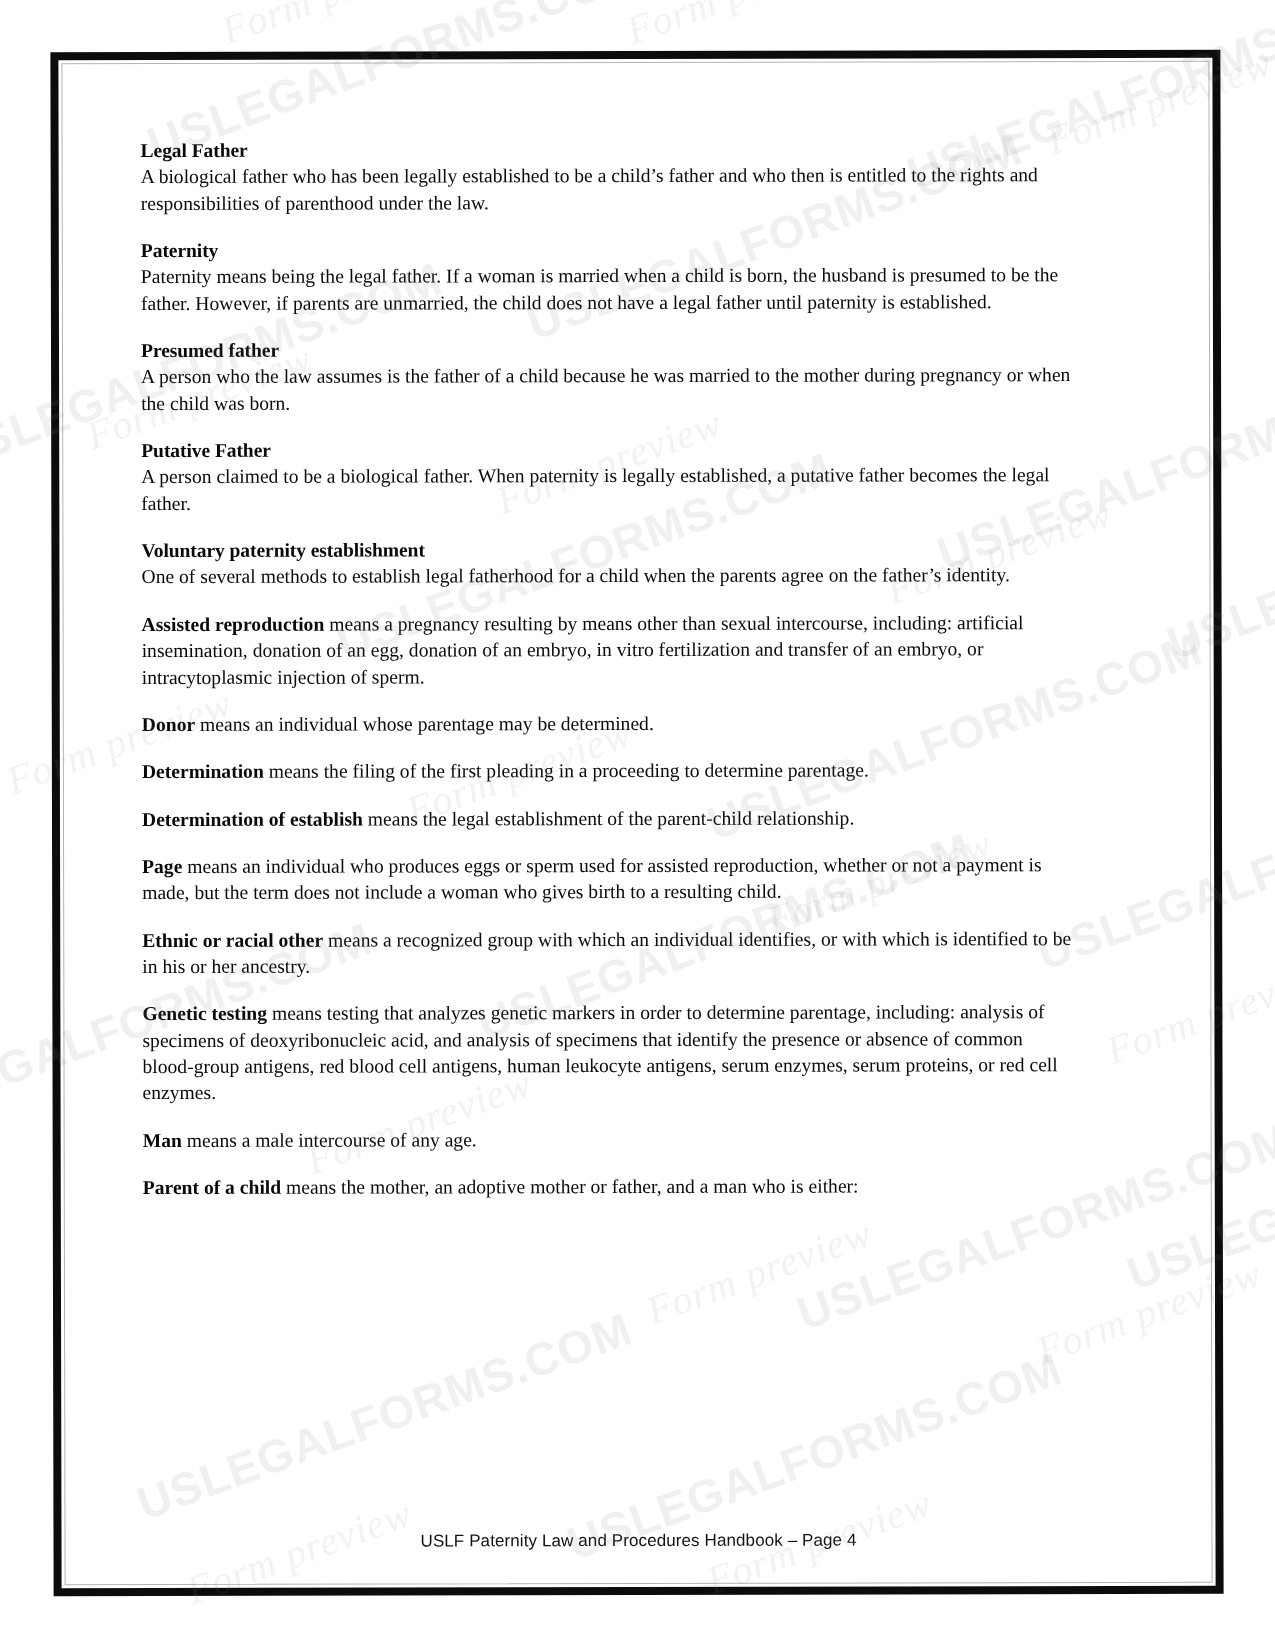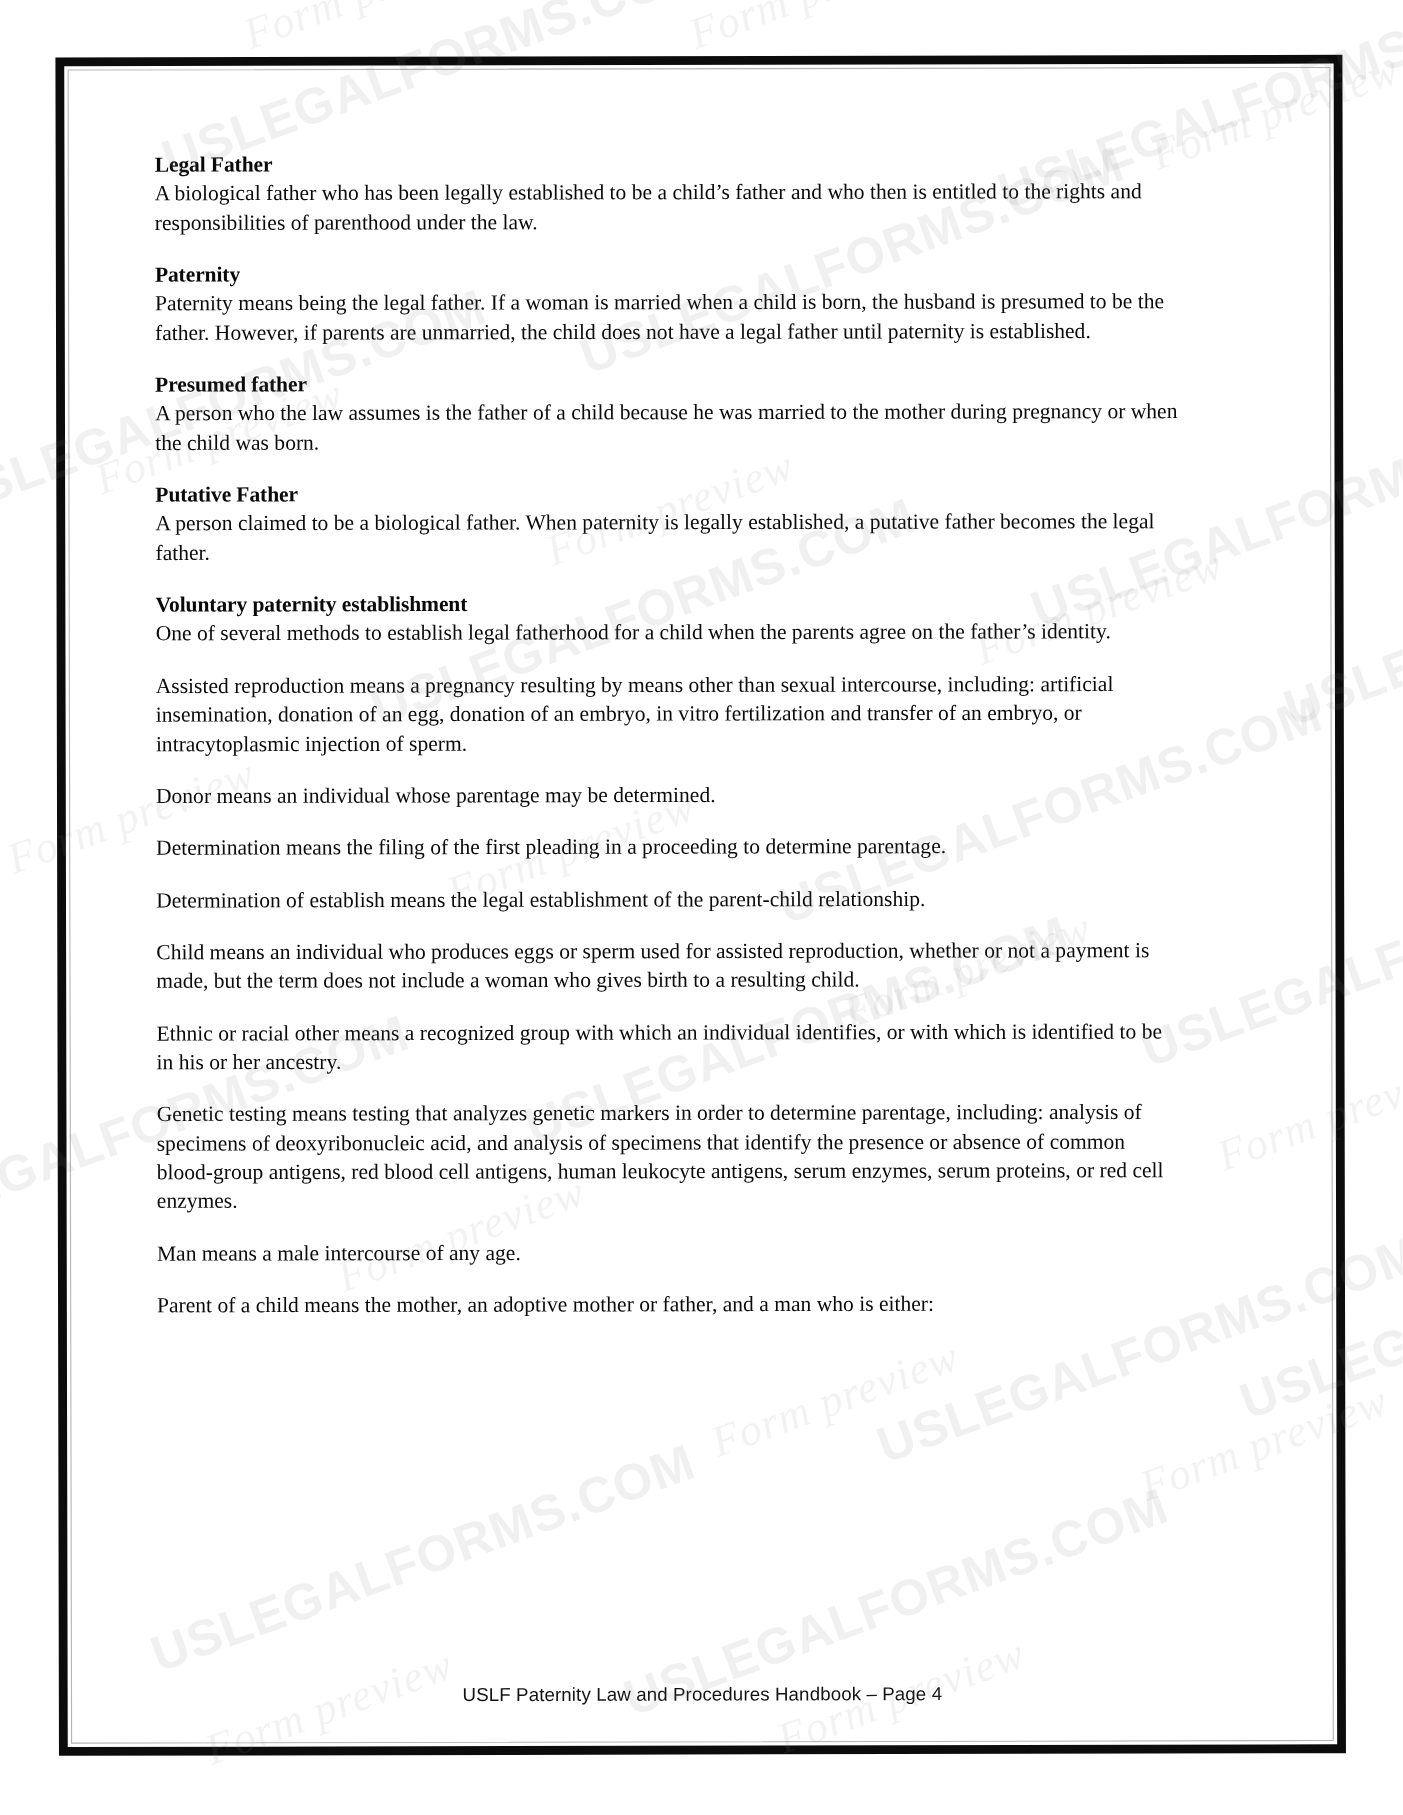--- a/index.html
+++ b/index.html
@@ -55,21 +55,21 @@
   }
   .term-heading {
     font-weight: bold;
     display: block;
     letter-spacing: -0.1px;
   }
   .term-body {
     display: block;
   }
   .term-lead {
-    font-weight: normal;
+    font-weight: bold;
   }
   .inline-para {
     margin: 0 0 21px 0;
   }
   .inline-para:last-child {
     margin-bottom: 0;
   }
 
   
   #doc-footer {
@@ -141,21 +141,21 @@
         <span class="term-body">A person claimed to be a biological father.  When paternity is legally established, a putative father becomes the legal father.</span>
       </div>
       <div class="term-block">
         <span class="term-heading">Voluntary paternity establishment</span>
         <span class="term-body">One of several methods to establish legal fatherhood for a child when the parents agree on the father’s identity.</span>
       </div>
       <p class="inline-para"><span class="term-lead">Assisted reproduction</span><span> means a pregnancy resulting by means other than sexual intercourse, including: artificial insemination, donation of an egg, donation of an embryo, in vitro fertilization and transfer of an embryo, or intracytoplasmic injection of sperm.</span></p>
       <p class="inline-para"><span class="term-lead">Donor</span><span> means an individual whose parentage may be determined.</span></p>
       <p class="inline-para"><span class="term-lead">Determination</span><span> means the filing of the first pleading in a proceeding to determine parentage.</span></p>
       <p class="inline-para"><span class="term-lead">Determination of establish</span><span> means the legal establishment of the parent-child relationship.</span></p>
-      <p class="inline-para"><span class="term-lead">Child</span><span> means an individual who produces eggs or sperm used for assisted reproduction, whether or not a payment is made, but the term does not include a woman who gives birth to a resulting child.</span></p>
+      <p class="inline-para"><span class="term-lead">Page</span><span> means an individual who produces eggs or sperm used for assisted reproduction, whether or not a payment is made, but the term does not include a woman who gives birth to a resulting child.</span></p>
       <p class="inline-para"><span class="term-lead">Ethnic or racial other</span><span> means a recognized group with which an individual identifies, or with which is identified to be in his or her ancestry.</span></p>
       <p class="inline-para"><span class="term-lead">Genetic testing</span><span> means testing that analyzes genetic markers in order to determine parentage, including: analysis of specimens of deoxyribonucleic acid, and analysis of specimens that identify the presence or absence of common blood-group antigens, red blood cell antigens, human leukocyte antigens, serum enzymes, serum proteins, or red cell enzymes.</span></p>
       <p class="inline-para"><span class="term-lead">Man</span><span> means a male intercourse of any age.</span></p>
       <p class="inline-para"><span class="term-lead">Parent of a child</span><span> means the mother, an adoptive mother or father, and a man who is either:</span></p>
     </div>
 
   <div id="doc-footer">USLF Paternity Law and Procedures Handbook  – Page 4</div>
 </div>
 
 <div id="watermark-layer">

